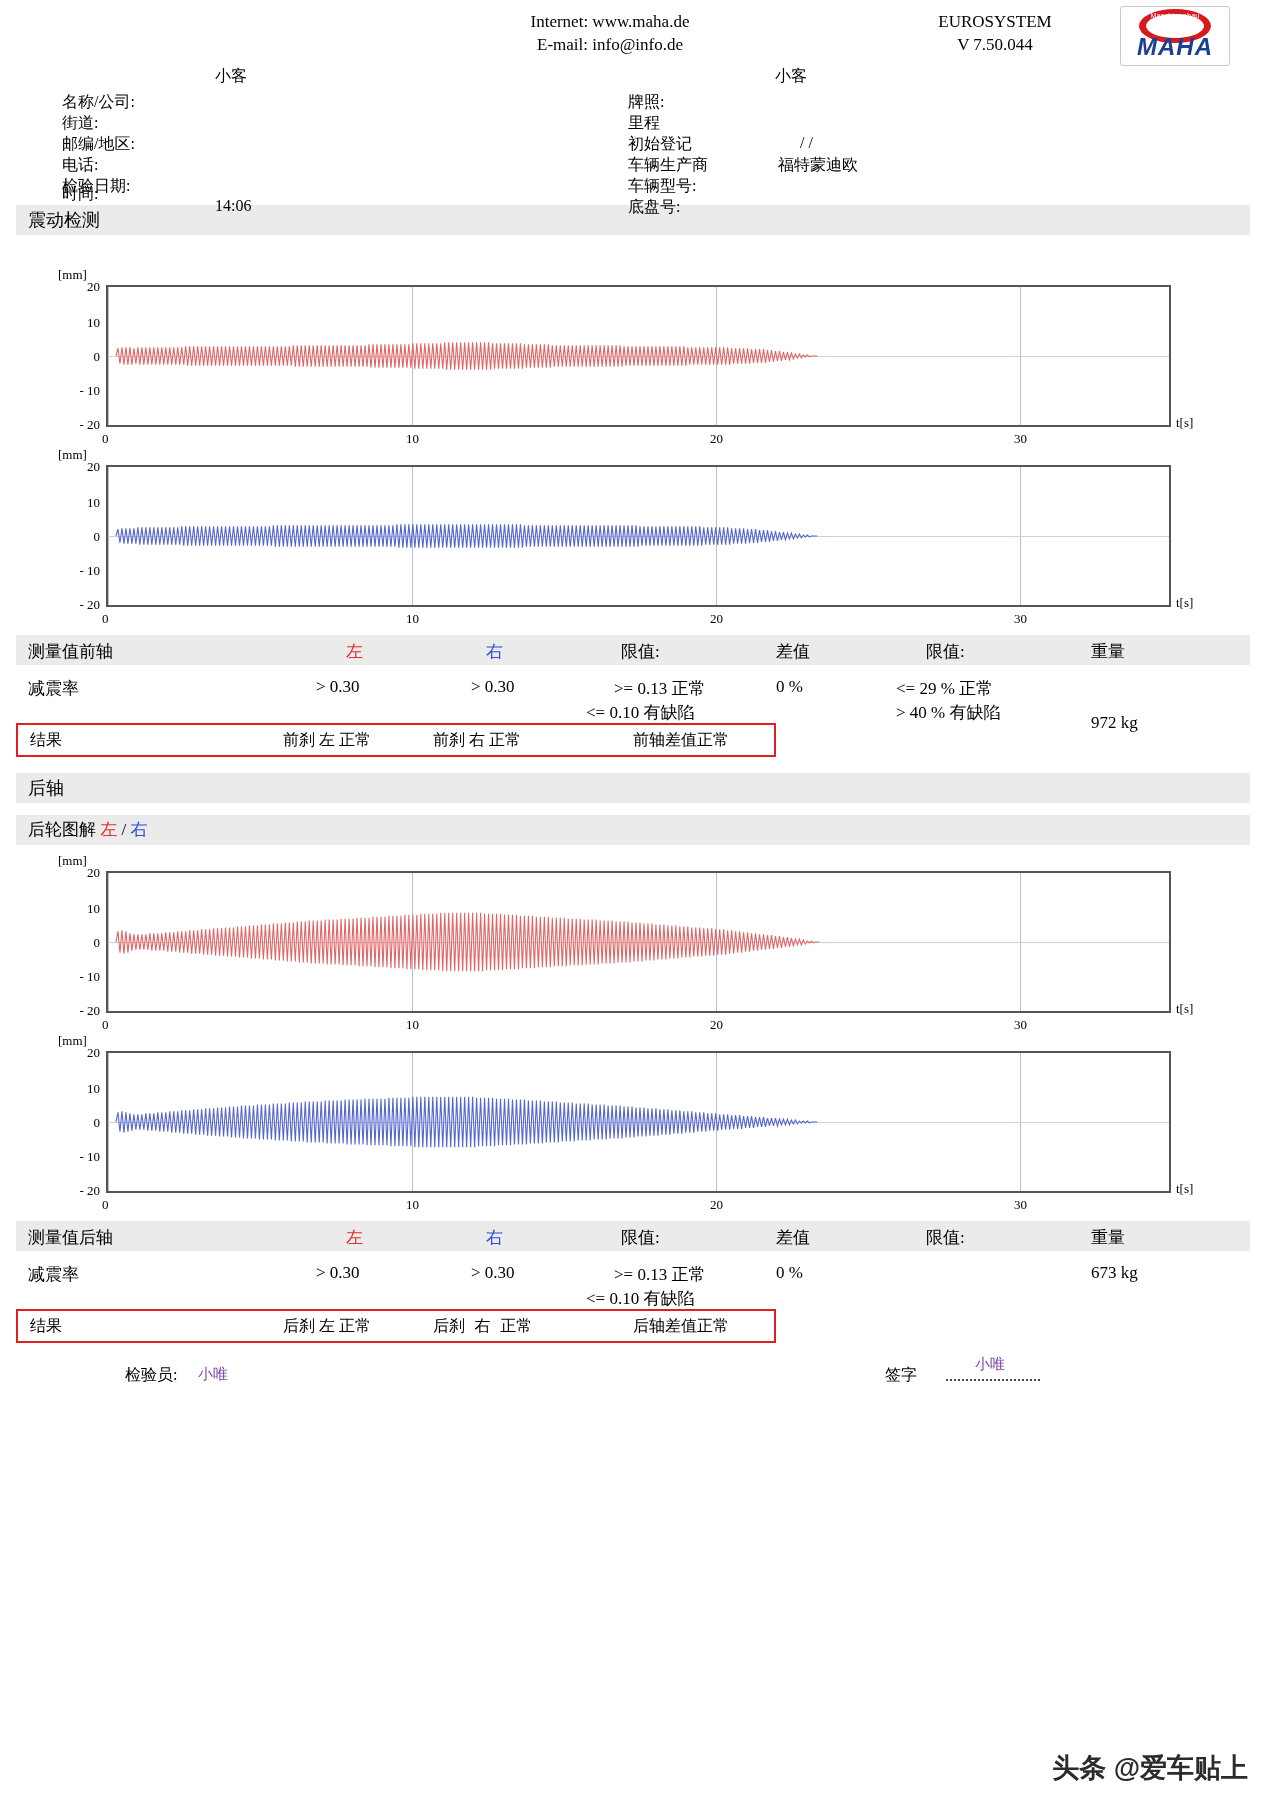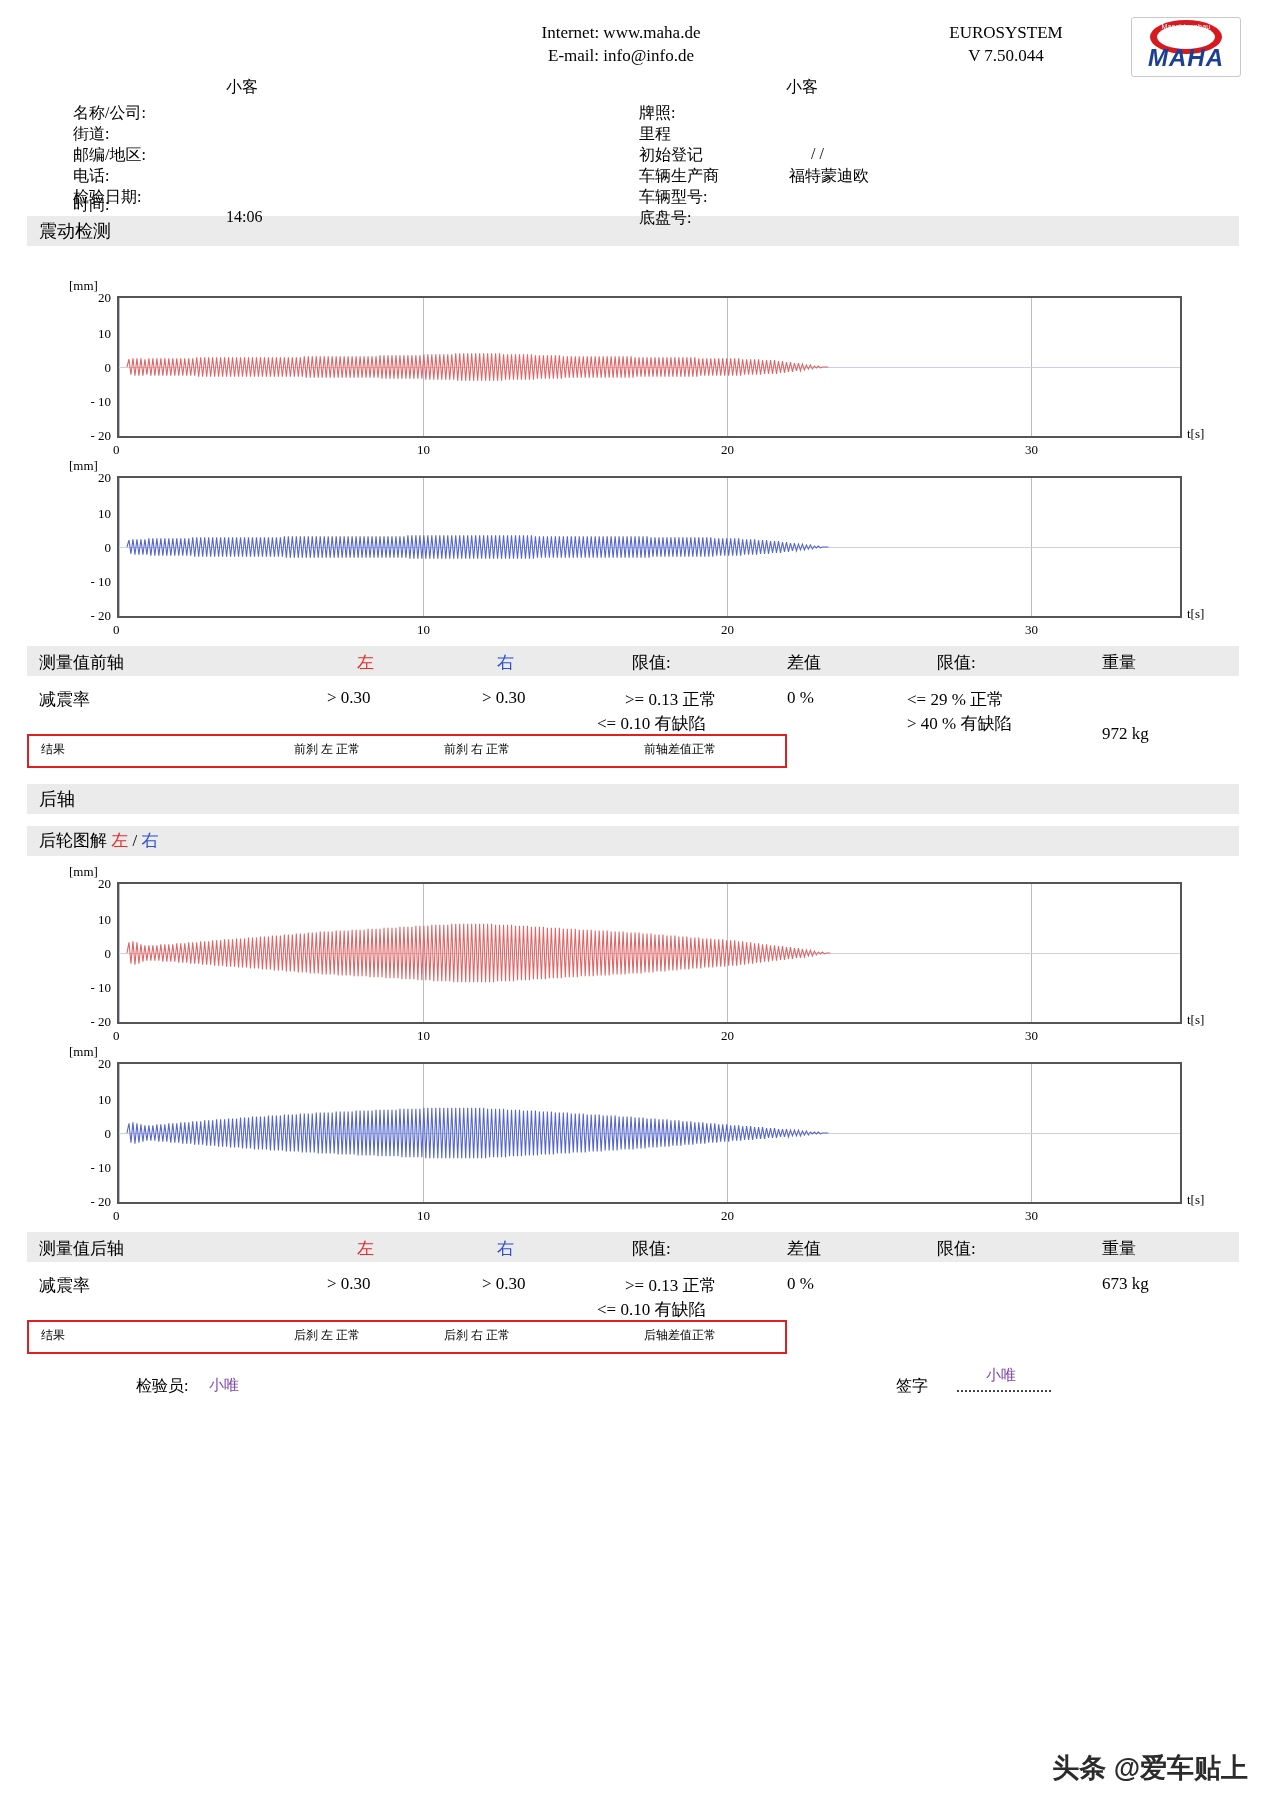--- a/index.html
+++ b/index.html
@@ -13,21 +13,21 @@
     font-family: "Liberation Serif", serif;
     color: #000;
     position: relative;
     overflow: hidden;
   }
   .page {
     position: relative;
     width: 1266px;
     height: 1796px;
     box-sizing: border-box;
-    padding: 11px;
+    padding: 0;
   }
 
   
   .header {
     position: relative;
     height: 70px;
   }
   .header-center {
     position: absolute;
     left: 430px;
@@ -234,21 +234,21 @@
     margin: 0 16px;
     height: 34px;
     border: 2px solid #e02020;
     box-sizing: border-box;
   }
   .result-box.short { width: 760px; }
   .result-box span {
     position: absolute;
     top: 5px;
     white-space: nowrap;
-    font-size: 12px;
+    font-size: 16px;
   }
   .red-t { color: #e03030; }
   .blue-t { color: #3050d0; }
 
   
   .footer {
     position: relative;
     height: 70px;
     font-size: 16px;
   }
@@ -485,21 +485,21 @@
     <span style="left:455px; top:12px;">&gt; 0.30</span>
     <span style="left:598px; top:12px;">&gt;= 0.13 正常</span>
     <span style="left:570px; top:36px;">&lt;= 0.10 有缺陷</span>
     <span style="left:760px; top:12px;">0 %</span>
     <span style="left:1075px; top:12px;">673 kg</span>
   </div>
 
   <div class="result-box short">
     <span style="left:12px;">结果</span>
     <span style="left:265px;">后刹 左  正常</span>
-    <span style="left:415px;">后刹 右  正常</span>
+    <span style="left:415px;font-family:Liberation Mono, monospace;">后刹 右  正常</span>
     <span style="left:615px;">后轴差值正常</span>
   </div>
 
   <div class="footer">
     <span style="left:125px; top:22px;">检验员:</span>
     <span class="sig" style="left:198px; top:22px;">小唯</span>
     <span style="left:885px; top:22px;">签字</span>
     <span class="sig" style="left:975px; top:12px;">小唯</span>
     <span style="left:945px; top:24px;">........................</span>
   </div>

